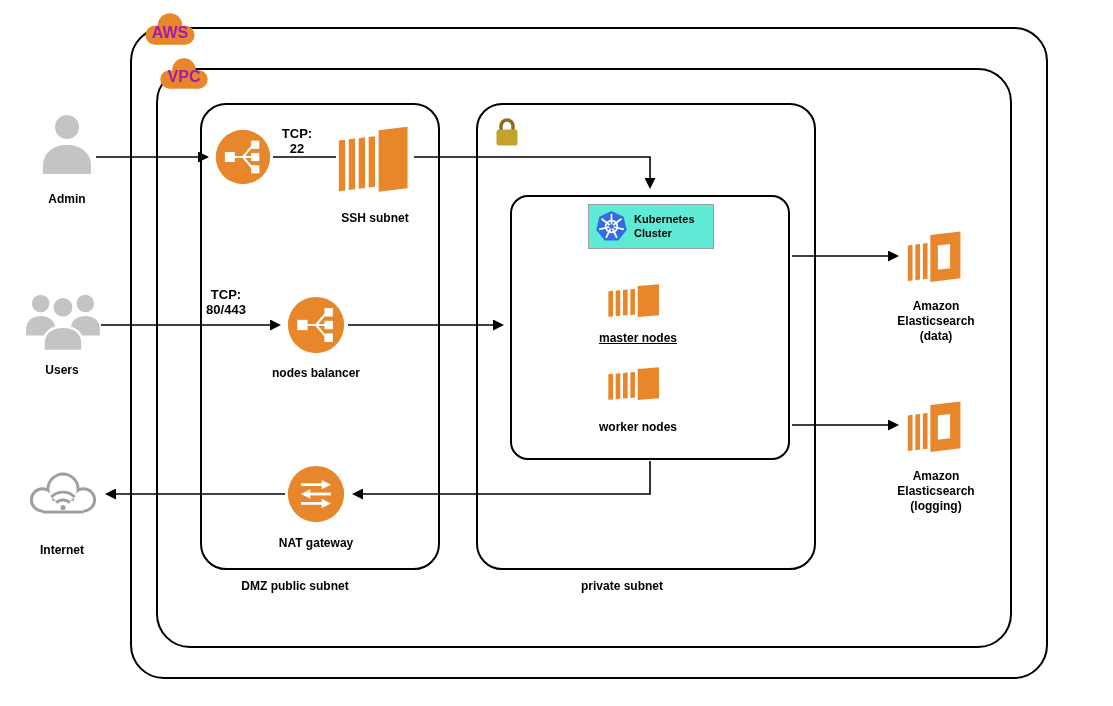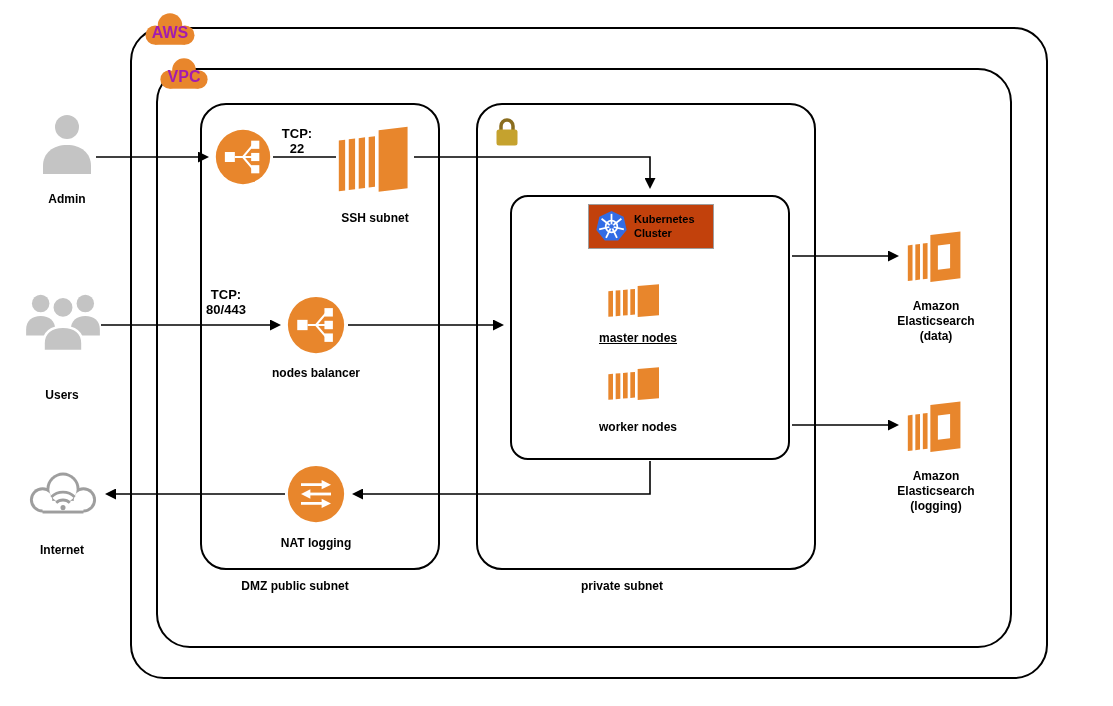--- a/index.html
+++ b/index.html
@@ -27,40 +27,40 @@
   .cloud-badge svg { display:block; width:100%; height:100%; }
   .cloud-badge .badge-text { position:absolute; inset:0; display:flex; align-items:flex-end;
       justify-content:center; padding-bottom:6px; color:#a21caf; font-weight:bold; font-size:16px; }
 
   #aws-badge { left:142px; top:10px; width:56px; height:38px; }
   #vpc-badge { left:157px; top:55px; width:54px; height:37px;text-decoration:underline; }
 
   #admin-icon    { left:39px;  top:112px; width:56px; height:68px; }
   #admin-label   { left:17px;  top:193px; width:100px; }
   #users-icon    { left:24px;  top:287px; width:78px; height:66px; }
-  #users-label   { left:12px;  top:389px; width:100px; }
+  #users-label   { left:12px;  top:364px; width:100px; }
   #internet-icon { left:27px;  top:469px; width:72px; height:52px; }
   #internet-label{ left:12px;  top:544px; width:100px; }
 
   #sshlb-icon    { left:214px; top:128px; width:58px; height:58px; }
   #tcp22-label   { left:268px; top:127px; width:58px; }
   #bastion-icon  { left:337px; top:113px; width:76px; height:90px; }
   #bastion-label { left:325px; top:212px; width:100px; }
   #tcp80-label   { left:192px; top:288px; width:68px; }
   #lb-icon       { left:286px; top:295px; width:60px; height:60px; }
   #lb-label      { left:266px; top:367px; width:100px; }
   #nat-icon      { left:286px; top:464px; width:60px; height:60px; }
   #nat-label     { left:266px; top:537px; width:100px; }
 
   #dmz-label     { left:200px; top:580px; width:190px; }
   #private-label { left:532px; top:580px; width:180px; }
 
   #lock-icon     { left:493px; top:116px; width:28px; height:33px; }
 
-  #k8s-badge { position:absolute; left:588px; top:204px; width:126px; height:45px; background:#c2410c;
+  #k8s-badge { position:absolute; left:588px; top:204px; width:126px; height:45px; background:#5eead4;
                border:1px solid #9e9e9e; display:flex; align-items:center; padding:4px 5px; }
   #k8s-logo  { width:35px; height:35px; flex:0 0 auto; }
   #k8s-logo svg { display:block; width:100%; height:100%; }
   #k8s-text  { font-size:11px; font-weight:bold; line-height:1.2; margin-left:5px; white-space:pre-line; }
 
   #master-icon  { left:607px; top:279px; width:56px; height:42px; }
   #master-label { left:578px; top:332px; width:120px;text-decoration:underline; }
   #worker-icon  { left:607px; top:362px; width:56px; height:42px; }
   #worker-label { left:578px; top:421px; width:120px; }
 
@@ -215,21 +215,21 @@
       <g stroke="#fff" stroke-width="3">
         <line x1="16" y1="22" x2="39" y2="22"></line>
         <line x1="48" y1="32" x2="25" y2="32"></line>
         <line x1="16" y1="42" x2="39" y2="42"></line>
       </g>
       <path d="M38 17l10 5-10 5z" fill="#fff"></path>
       <path d="M26 27l-10 5 10 5z" fill="#fff"></path>
       <path d="M38 37l10 5-10 5z" fill="#fff"></path>
     </svg>
   </div>
-  <div class="lbl" id="nat-label">NAT logging</div>
+  <div class="lbl" id="nat-label">NAT gateway</div>
 
   <div class="lbl" id="dmz-label">DMZ public subnet</div>
   <div class="lbl" id="private-label">private subnet</div>
 
   <div class="icon" id="lock-icon">
     <svg viewBox="0 0 28 32">
       <path d="M8 14v-4.5a6 6 0 0 1 12 0V14" stroke="#8A6D1F" stroke-width="3.5" fill="none"></path>
       <rect x="3.5" y="13" width="21" height="16" rx="2.5" fill="#C5A22E"></rect>
     </svg>
   </div>

